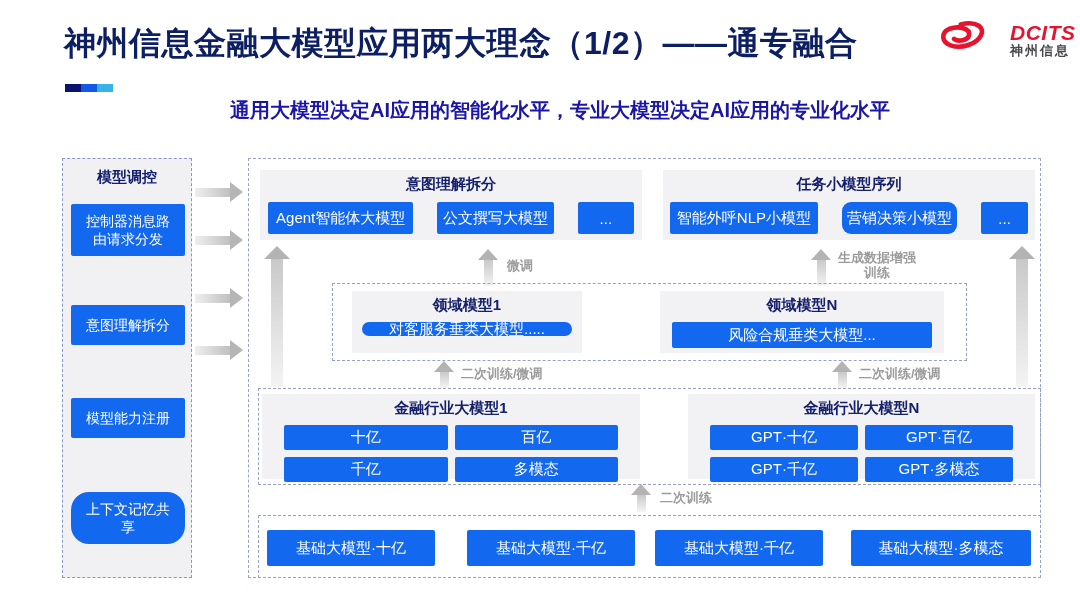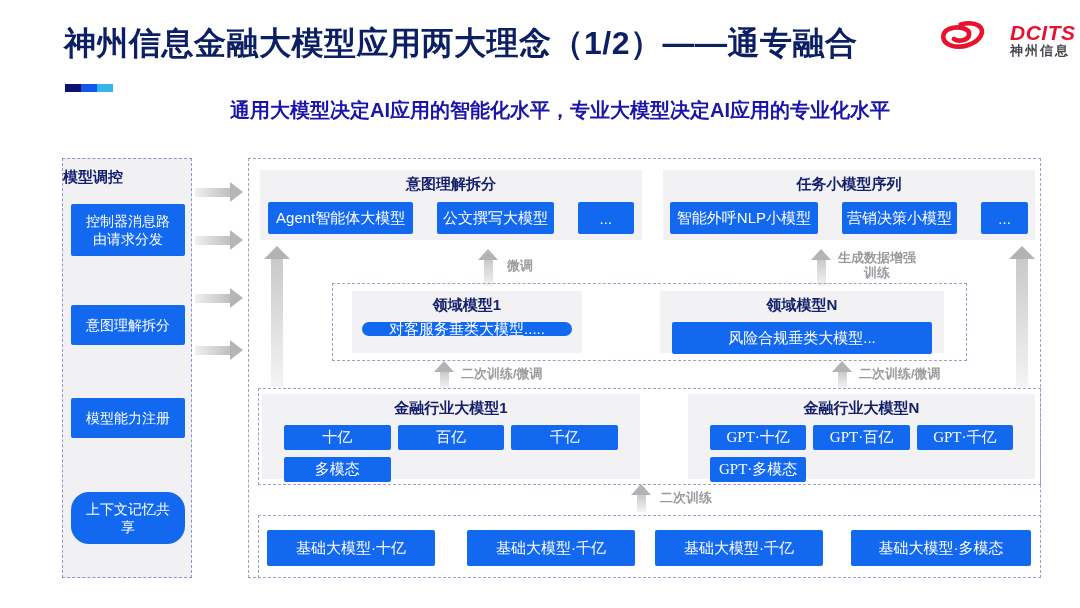--- a/index.html
+++ b/index.html
@@ -14,21 +14,21 @@
   .seg1{background:#0a1272;} .seg2{background:#1258e8;} .seg3{background:#36b4ea;}
   .subtitle{left:40px;top:97px;width:1040px;text-align:center;font-size:20px;font-weight:800;color:#1b16a8;}
   .logo{left:932px;top:18px;width:140px;display:flex;align-items:center;gap:24px;}
   .logo-text{display:flex;flex-direction:column;line-height:1.05;}
   .logo-brand{color:#e8122d;font-weight:800;font-size:21px;font-style:italic;letter-spacing:0.5px;}
   .logo-company{color:#46464e;font-weight:700;font-size:13px;letter-spacing:2px;}
 
   
   .dashed{border:1px dashed #98a1c8;background:transparent;}
   .sidebar{left:62px;top:158px;width:130px;height:420px;background:#f1f1f3;border:1px dashed #8c96c5;}
-  .sidebar-title{position:absolute;top:9px;left:0;width:100%;text-align:left;
+  .sidebar-title{position:absolute;top:9px;left:0;width:100%;text-align:center;
                  font-size:15px;font-weight:800;color:#111d6e;}
   .side-item{position:absolute;left:8px;width:114px;background:#1368f0;color:#fff;
              display:flex;align-items:center;justify-content:center;text-align:center;
              font-size:14px;padding:0 12px;box-sizing:border-box;border-radius:2px;line-height:1.3;}
 
   .main-box{left:248px;top:158px;width:793px;height:420px;}
 
   .group{background:#f2f2f4;position:absolute;box-sizing:border-box;}
   .group-title{text-align:center;font-size:15px;font-weight:800;color:#15206b;padding-top:5px;height:22px;}
   .box-row{display:flex;gap:24px;padding:5px 8px 0 8px;}
@@ -48,21 +48,21 @@
   .arrow-up .head{width:0;height:0;margin:0 auto;
                   border-left:10px solid transparent;border-right:10px solid transparent;
                   border-bottom:11px solid #b3b3b3;}
   .arrow-up .shaft{width:9px;margin:0 auto;height:calc(100% - 11px);
                    background:linear-gradient(#c9c9c9,#f4f4f4);}
   .arrow-up.tall .head{border-left-width:13px;border-right-width:13px;border-bottom-width:13px;}
   .arrow-up.tall .shaft{width:12px;height:calc(100% - 13px);}
 
   .flow-label{position:absolute;color:#9b9b9b;font-size:13px;font-weight:700;line-height:15px;}
 
-  .grid-2x2{display:grid;grid-template-columns:1fr 1fr 1fr;gap:7px 7px;padding:4px 22px 0 22px;font-family:Liberation Serif, serif;}
+  .grid-2x2{display:grid;grid-template-columns:1fr 1fr;gap:7px 7px;padding:4px 22px 0 22px;}
   .grid-2x2 .bb{height:25px;}
 </style>
 </head>
 <body>
 
 <div class="slide">
 
   <div class="abs title">神州信息金融大模型应用两大理念（1/2）——通专融合</div>
   <div class="abs deco-bar">
     <span class="seg1"></span>
@@ -114,21 +114,21 @@
     <div class="box-row">
       <div class="bb" style="width:160px;height:32px;">Agent智能体大模型</div>
       <div class="bb" style="width:128px;height:32px;">公文撰写大模型</div>
       <div class="bb" style="width:62px;height:32px;">...</div>
     </div>
   </div>
   <div class="group" style="left:663px;top:170px;width:372px;height:70px;">
     <div class="group-title">任务小模型序列</div>
     <div class="box-row" style="padding-left:7px;padding-right:7px;">
       <div class="bb" style="width:164px;height:32px;">智能外呼NLP小模型</div>
-      <div class="bb" style="width:128px;height:32px;">营销决策小模型</div>
+      <div class="bb" style="width:128px;height:32px;border-radius:9px;">营销决策小模型</div>
       <div class="bb" style="width:52px;height:32px;">...</div>
     </div>
   </div>
 
   <div class="arrow-up" style="left:477px;top:249px;width:22px;height:37px;">
       <div class="head"></div>
       <div class="shaft"></div>
     </div>
   <div class="flow-label" style="left:507px;top:258px;">微调</div>
   <div class="arrow-up" style="left:810px;top:249px;width:22px;height:37px;">
@@ -149,21 +149,21 @@
   <div class="abs dashed" style="left:332px;top:283px;width:635px;height:78px;"></div>
   <div class="group" style="left:352px;top:291px;width:230px;height:62px;">
     <div class="group-title">领域模型1</div>
     <div class="box-row" style="padding:4px 10px 0 10px;">
       <div class="bb" style="width:210px;height:14px;border-radius:8px;">对客服务垂类大模型.....</div>
     </div>
   </div>
   <div class="group" style="left:660px;top:291px;width:284px;height:62px;">
     <div class="group-title">领域模型N</div>
     <div class="box-row" style="padding:4px 12px 0 12px;">
-      <div class="bb" style="width:260px;height:32px;">风险合规垂类大模型...</div>
+      <div class="bb" style="width:260px;height:26px;">风险合规垂类大模型...</div>
     </div>
   </div>
 
   <div class="arrow-up" style="left:433px;top:361px;width:22px;height:27px;">
       <div class="head"></div>
       <div class="shaft"></div>
     </div>
   <div class="flow-label" style="left:461px;top:366px;">二次训练/微调</div>
   <div class="arrow-up" style="left:831px;top:361px;width:22px;height:27px;">
       <div class="head"></div>

